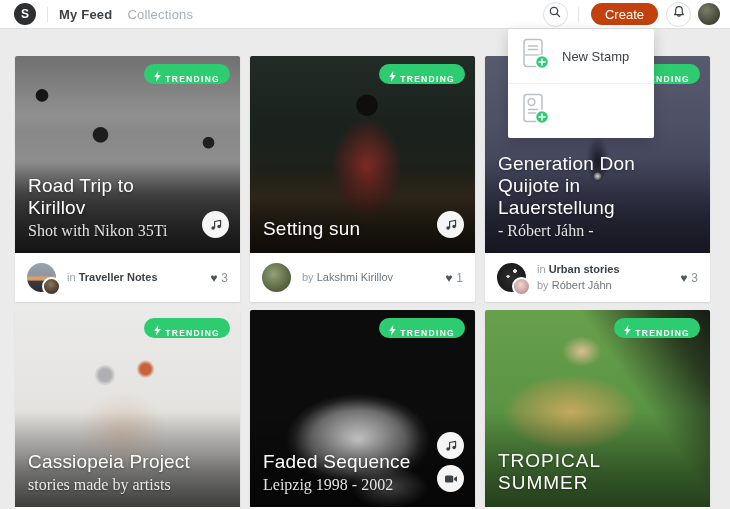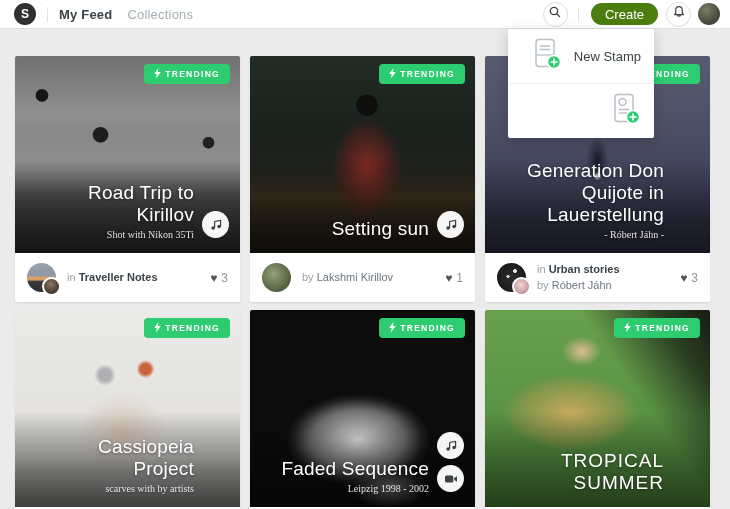--- a/index.html
+++ b/index.html
@@ -20,59 +20,59 @@
   }
   .nav-divider{width:1px;height:15px;background:#e2e5e7;margin:0 11px;flex:none;}
   .nav-item{font-size:13px;color:#3b4247;font-weight:700;letter-spacing:.2px;margin-right:15px;cursor:pointer;}
   .nav-item.inactive{color:#a6b0b6;font-weight:400;}
   .nav-right{margin-left:auto;display:flex;align-items:center;}
   .icon-btn{
     width:25px;height:25px;border-radius:50%;border:1px solid #dadedf;background:#fff;
     display:flex;align-items:center;justify-content:center;box-sizing:border-box;cursor:pointer;flex:none;
   }
   .create-btn{
-    height:22px;padding:2px 14px;border-radius:11px;background:#4d7c0f;color:#fff;
+    height:22px;padding:2px 14px;border-radius:11px;background:#c2410c;color:#fff;
     font-size:13px;display:flex;align-items:center;border:none;cursor:pointer;margin:0 8px;flex:none;
     font-family:"Liberation Sans",sans-serif;
   }
   .nav-right .nav-divider{margin:0 4px 0 10px;}
   .bell-btn{margin-right:7px;}
   .avatar-nav{
     width:22px;height:22px;border-radius:50%;flex:none;cursor:pointer;
     background:radial-gradient(circle at 38% 32%,#7a7d66,#4a4d3c 60%,#2e3026);
   }
   
   .dropdown{
     position:absolute;left:508px;top:29px;width:146px;background:#fff;border-radius:2px;
     box-shadow:0 4px 14px rgba(0,0,0,.18);z-index:40;
   }
-  .dd-item{display:flex;align-items:center;height:54px;padding:0 13px;gap:12px;cursor:pointer;justify-content:flex-end;}
+  .dd-item{display:flex;align-items:center;height:54px;padding:0 13px;gap:12px;cursor:pointer;}
   .dd-sep{height:1px;background:#eef1f3;}
   .dd-label{font-size:13px;color:#3b4247;}
   
   .grid{
     position:absolute;top:56px;left:15px;width:700px;
     display:grid;grid-template-columns:repeat(3,225px);column-gap:10px;row-gap:8px;z-index:1;
   }
   .card{background:#fff;border-radius:2px;box-shadow:0 1px 2px rgba(0,0,0,.1);overflow:hidden;cursor:pointer;}
   .photo{position:relative;height:197px;overflow:hidden;}
   .photo::after{
     content:"";position:absolute;inset:0;
     background:linear-gradient(180deg,rgba(0,0,0,0) 52%,rgba(0,0,0,.35) 82%,rgba(0,0,0,.5) 100%);
   }
   .badge{
-    position:absolute;top:8px;right:10px;height:20px;padding:0 10px;border-radius:4px;
+    position:absolute;top:8px;right:10px;height:20px;padding:0 10px;border-radius:10px;
     background:#2ecc71;color:#fff;font-size:8.5px;font-weight:700;letter-spacing:1.3px;
-    display:flex;align-items:center;gap:4px;z-index:3;
-  }
-  .caption{position:absolute;left:24px;right:46px;bottom:13px;z-index:2;color:#fff;text-align:right;}
+    display:flex;align-items:flex-end;gap:4px;z-index:3;
+  }
+  .caption{position:absolute;left:13px;right:46px;bottom:13px;z-index:2;color:#fff;}
   .title{font-size:19px;font-weight:500;line-height:1.16;text-shadow:0 1px 3px rgba(0,0,0,.4);letter-spacing:.2px;}
   .title.caps{letter-spacing:1px;margin-top:36px;}
   .subtitle{
-    font-family:"Liberation Serif","DejaVu Serif",serif;font-size:10px;
+    font-family:"Liberation Serif","DejaVu Serif",serif;font-size:16px;
     color:rgba(255,255,255,.88);margin-top:3px;text-shadow:0 1px 2px rgba(0,0,0,.4);
   }
   .type-icons{position:absolute;right:11px;bottom:15px;display:flex;flex-direction:column;gap:6px;z-index:3;}
   .type-icon{
     width:27px;height:27px;border-radius:50%;background:rgba(255,255,255,.96);
     display:flex;align-items:center;justify-content:center;
   }
   
   .cfooter{height:49px;display:flex;align-items:center;padding:0 12px;background:#fff;}
   .avatar-stack{position:relative;width:30px;height:30px;margin-right:10px;flex:none;}
@@ -294,21 +294,21 @@
   <div class="card">
     <div class="photo photo-cassiopeia">
       <div class="badge">
         <span><svg width="7" height="11" viewBox="0 0 7 11">
               <polygon points="4.4,0 0.2,5.9 2.8,5.9 1.9,10.6 6.8,4.1 3.9,4.1" fill="#fff"></polygon>
             </svg></span>
         <span>TRENDING</span>
       </div>
       <div class="caption">
         <div class="title">Cassiopeia Project</div>
-        <div class="subtitle">scarves with by artists</div>
+        <div class="subtitle">stories made by artists</div>
       </div>
     </div>
     <div class="cfooter"></div>
   </div>
 
   <div class="card">
     <div class="photo photo-faded">
       <div class="badge">
         <span><svg width="7" height="11" viewBox="0 0 7 11">
               <polygon points="4.4,0 0.2,5.9 2.8,5.9 1.9,10.6 6.8,4.1 3.9,4.1" fill="#fff"></polygon>

